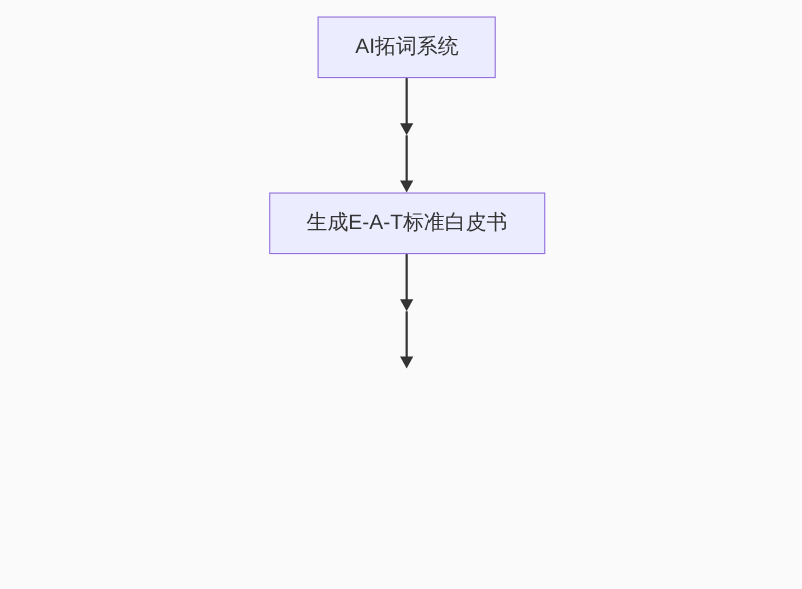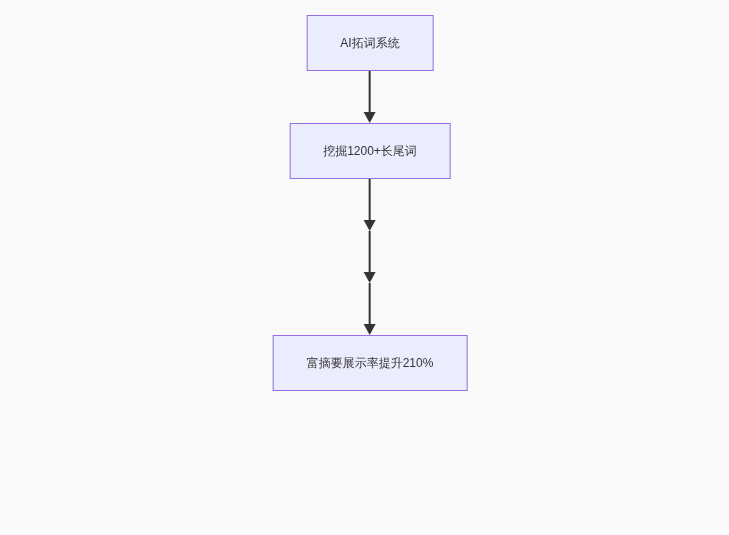--- a/index.html
+++ b/index.html
@@ -26,21 +26,21 @@
   .node {
     box-sizing: border-box;
     height: 56px;
     padding: 0 33px;
     display: flex;
     align-items: center;
     justify-content: center;
     background: var(--node-fill, #ECECFF);
     border: 1px solid var(--node-border, #9370DB);
     color: var(--node-text, #333333);
-    font-size: 12px;
+    font-size: 19px;
     line-height: 1.2;
     white-space: nowrap;
   }
   .connector {
     position: relative;
     width: 14px;
     height: 52px;
     flex: 0 0 auto;
   }
   .connector .line {
@@ -71,38 +71,35 @@
 
   <div class="node">
     <span>AI拓词系统</span>
   </div>
 
   <div class="connector">
     <div class="line"></div>
     <div class="arrowhead"></div>
   </div>
 
+
+  <div class="connector">
+    <div class="line"></div>
+    <div class="arrowhead"></div>
+  </div>
+
   <div class="node">
-    <span>挖掘1200+长尾词</span>
+    <span>生成E-A-T标准白皮书</span>
   </div>
 
   <div class="connector">
     <div class="line"></div>
     <div class="arrowhead"></div>
   </div>
 
 
   <div class="connector">
     <div class="line"></div>
     <div class="arrowhead"></div>
   </div>
 
 
-  <div class="connector">
-    <div class="line"></div>
-    <div class="arrowhead"></div>
-  </div>
-
-  <div class="node">
-    <span>富摘要展示率提升210%</span>
-  </div>
-
 </div>
 
 </body></html>

